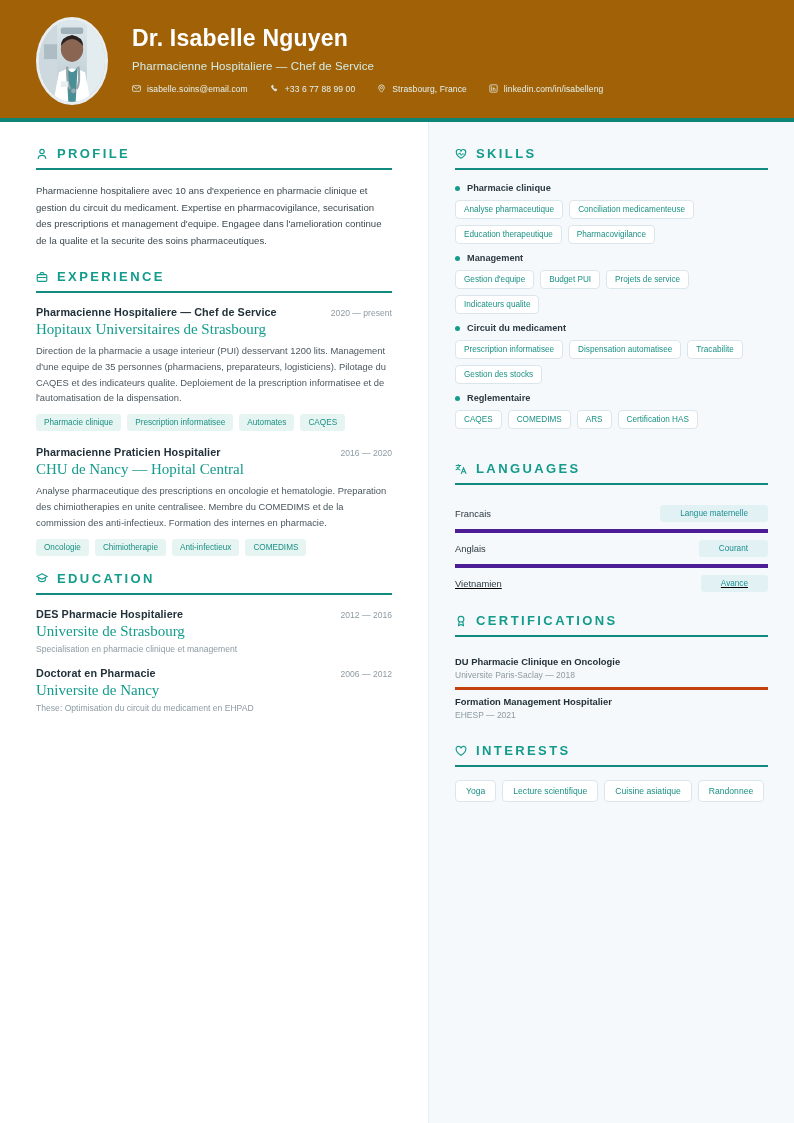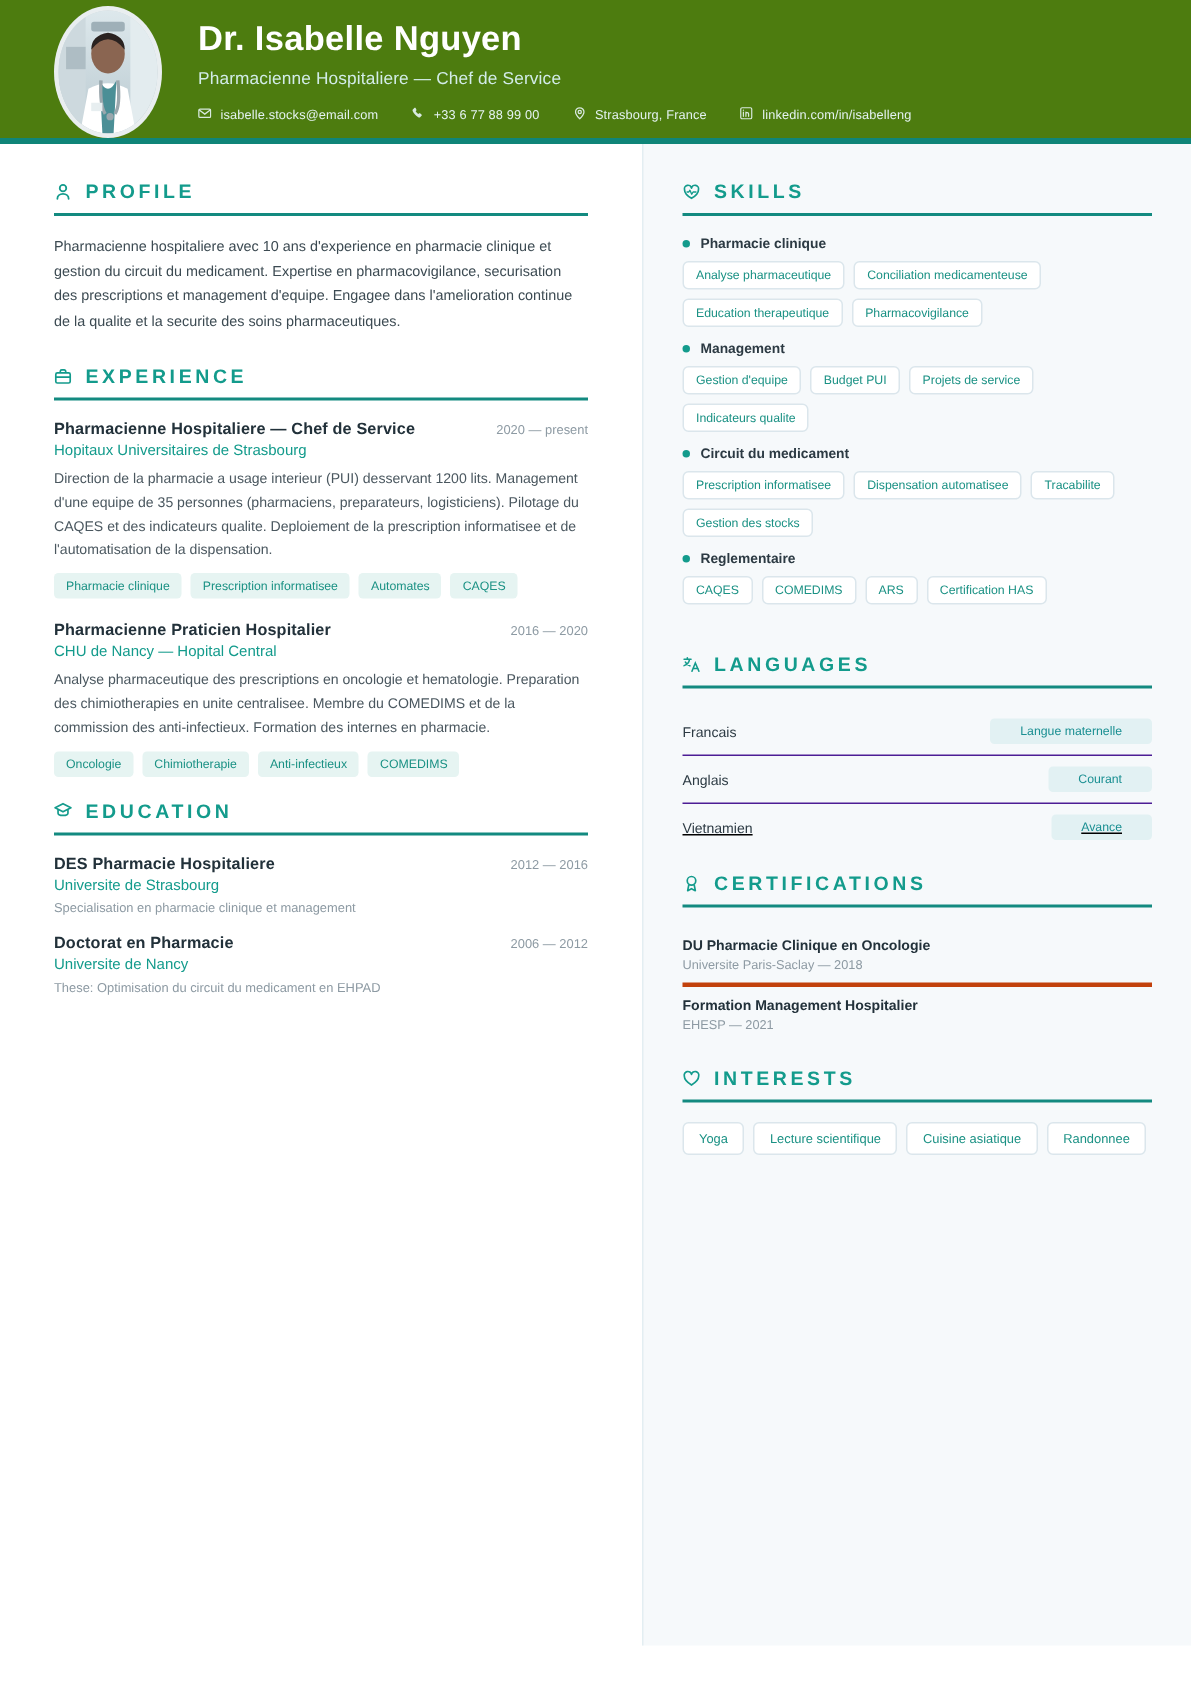--- a/index.html
+++ b/index.html
@@ -6,22 +6,22 @@
   html, body {
     width:794px; height:1123px;
     background:#ffffff;
     font-family:"Liberation Sans", sans-serif;
     -webkit-font-smoothing:antialiased;
   }
   .page { position:relative; width:794px; height:1123px; overflow:hidden; background:#fff; }
 
   
   .header {
-    height:96px;
-    background:#4d7c0f;
+    height:122px;
+    background:#a16207;
     display:flex;
     align-items:center;
     padding:16px 36px;
     position:relative;
   }
   .header:after{
     content:""; position:absolute; left:0; right:0; bottom:0; height:4px;
     background:#0f8578;
   }
   .avatar {
@@ -97,21 +97,21 @@
     font-size:9.6px;
     line-height:1.72;
     margin-bottom:20px;
   }
 
   
   .entry{ margin-bottom:15px; }
   .entry-top{ display:flex; justify-content:space-between; align-items:baseline; gap:10px; }
   .entry-title{ color:#22313a; font-size:10.8px; font-weight:bold; letter-spacing:.1px; }
   .entry-date{ color:#8d9aa3; font-size:8.6px; white-space:nowrap; }
-  .entry-org{ color:#139b8c; font-size:10px; margin-top:3px; }
+  .entry-org{ color:#139b8c; font-size:15px; margin-top:3px;font-family:Liberation Serif, serif; }
   .entry-desc{ color:#4a575f; font-size:9.4px; line-height:1.68; margin-top:5px; }
   .entry-note{ color:#8d9aa3; font-size:8.6px; margin-top:4px; }
 
   .tagrow{ display:flex; flex-wrap:wrap; gap:6px; margin-top:8px; }
   .tag-soft{
     background:#e6f4f2;
     color:#1a9184;
     font-size:8.2px;
     padding:4px 8px;
     border-radius:3px;
@@ -134,21 +134,21 @@
     padding:4px 8px;
     border-radius:4px;
     white-space:nowrap;
   }
   .skills-wrap{ margin-bottom:32px; }
 
   
   .lang-row{
     display:flex; justify-content:space-between; align-items:center;
     padding:7px 0;
-    border-bottom:1px solid #4c1d95;
+    border-bottom:4px solid #4c1d95;
   }
   .lang-row:last-child{ border-bottom:none;text-decoration:underline; }
   .lang-name{ color:#2c3a43; font-size:9.4px; }
   .lang-level{
     background:#e2f1f3;
     color:#1a8f92;
     font-size:8.2px;
     padding:4px 20px;
     border-radius:3px;
     white-space:nowrap;
@@ -208,21 +208,21 @@
       <div class="role">Pharmacienne Hospitaliere — Chef de Service</div>
       <div class="contact-row">
 
         <div class="contact-item">
           <span>
             <svg width="9" height="9" viewBox="0 0 16 16" fill="none" stroke="#e4f3f1" stroke-width="1.5">
               <rect x="1" y="3" width="14" height="10" rx="1.5"></rect>
                 <path d="M1.5 4.2 8 9 14.5 4.2"></path>
             </svg>
           </span>
-          <span>isabelle.stocks@email.com</span>
+          <span>isabelle.soins@email.com</span>
         </div>
 
         <div class="contact-item">
           <span>
             <svg width="9" height="9" viewBox="0 0 16 16" fill="#e4f3f1">
               <path d="M4.2 1.6 2.2 3.5c-.5.5-.4 1.3-.1 2 .9 2.3 3.4 5.3 6.1 6.8 1 .6 2 .9 2.6.4l1.9-1.9c.3-.3.3-.8 0-1.1l-2-1.6c-.3-.3-.8-.2-1.1 0l-.8.8c-1.3-.7-2.6-2-3.3-3.3l.8-.8c.3-.3.3-.8 0-1.1L5.3 1.6c-.3-.3-.8-.3-1.1 0z"></path>
             </svg>
           </span>
           <span>+33 6 77 88 99 00</span>
         </div>

